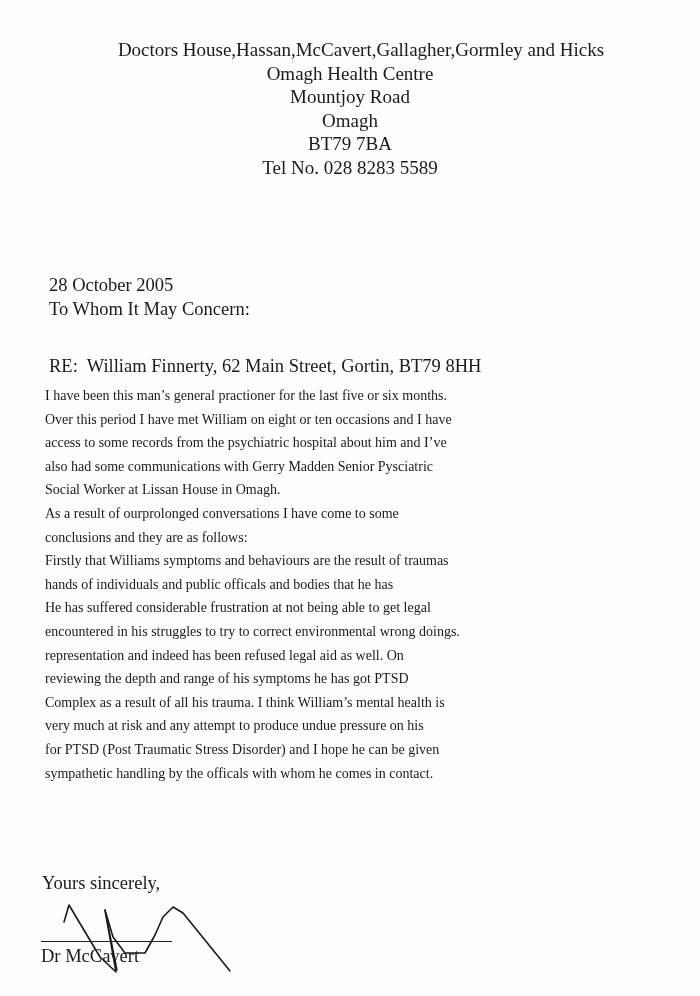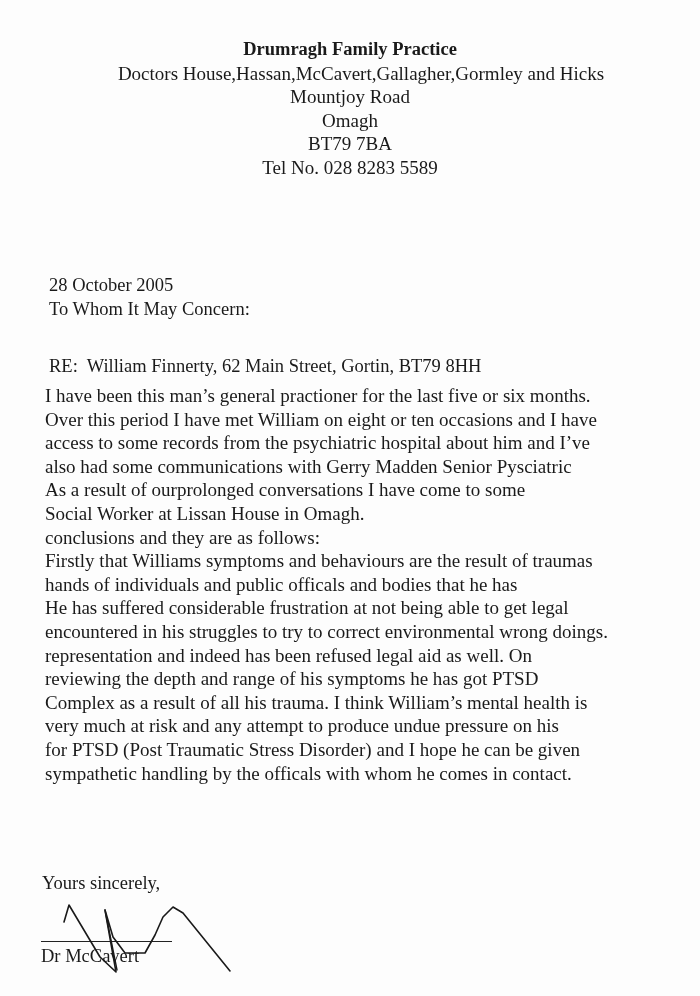--- a/index.html
+++ b/index.html
@@ -49,21 +49,21 @@
       top: 356px;
       left: 49px;
       font-size: 18.5px;
       white-space: pre;
     }
     .body-text {
       position: absolute;
       top: 384px;
       left: 45px;
       width: 650px;
-      font-size: 19px;
+      font-size: 14px;
       line-height: 23.6px;
     }
     .body-text .line {
       white-space: nowrap;
       display: block;
     }
     .closing {
       position: absolute;
       top: 873px;
       left: 42px;
@@ -88,41 +88,41 @@
       position: absolute;
       top: 946px;
       left: 41px;
       font-size: 18.5px;
     }
   </style>
 </head>
 <body>
 
 <div class="letterhead">
-  <div class="practice-name">Drumragh Family Practice</div>
   <div class="doctors">Doctors House,Hassan,McCavert,Gallagher,Gormley and Hicks</div>
+  <div>Omagh Health Centre</div>
   <div>Mountjoy Road</div>
   <div>Omagh</div>
   <div>BT79 7BA</div>
   <div>Tel No. 028 8283 5589</div>
 </div>
 
 <div class="date">28 October 2005</div>
 
 <div class="salutation">To Whom It May Concern:</div>
 
 <div class="re-line">RE:  William Finnerty, 62 Main Street, Gortin, BT79 8HH</div>
 
 <div class="body-text">
   <span class="line">I have been this man’s general practioner for the last five or six months.</span>
   <span class="line">Over this period I have met William on eight or ten occasions and I have</span>
   <span class="line">access to some records from the psychiatric hospital about him and I’ve</span>
   <span class="line">also had some communications with Gerry Madden Senior Pysciatric</span>
+  <span class="line">Social Worker at Lissan House in Omagh.</span>
   <span class="line">As a result of ourprolonged conversations I have come to some</span>
-  <span class="line">Social Worker at Lissan House in Omagh.</span>
   <span class="line">conclusions and they are as follows:</span>
   <span class="line">Firstly that Williams symptoms and behaviours are the result of traumas</span>
   <span class="line">hands of individuals and public officals and bodies that he has</span>
   <span class="line">He has suffered considerable frustration at not being able to get legal</span>
   <span class="line">encountered in his struggles to try to correct environmental wrong doings.</span>
   <span class="line">representation and indeed has been refused legal aid as well.  On</span>
   <span class="line">reviewing the depth and range of his symptoms he has got PTSD</span>
   <span class="line">Complex as a result of all his trauma.  I think William’s mental health is</span>
   <span class="line">very much at risk and any attempt to produce undue pressure on his</span>
   <span class="line">for PTSD (Post Traumatic Stress Disorder) and I hope he can be given</span>

